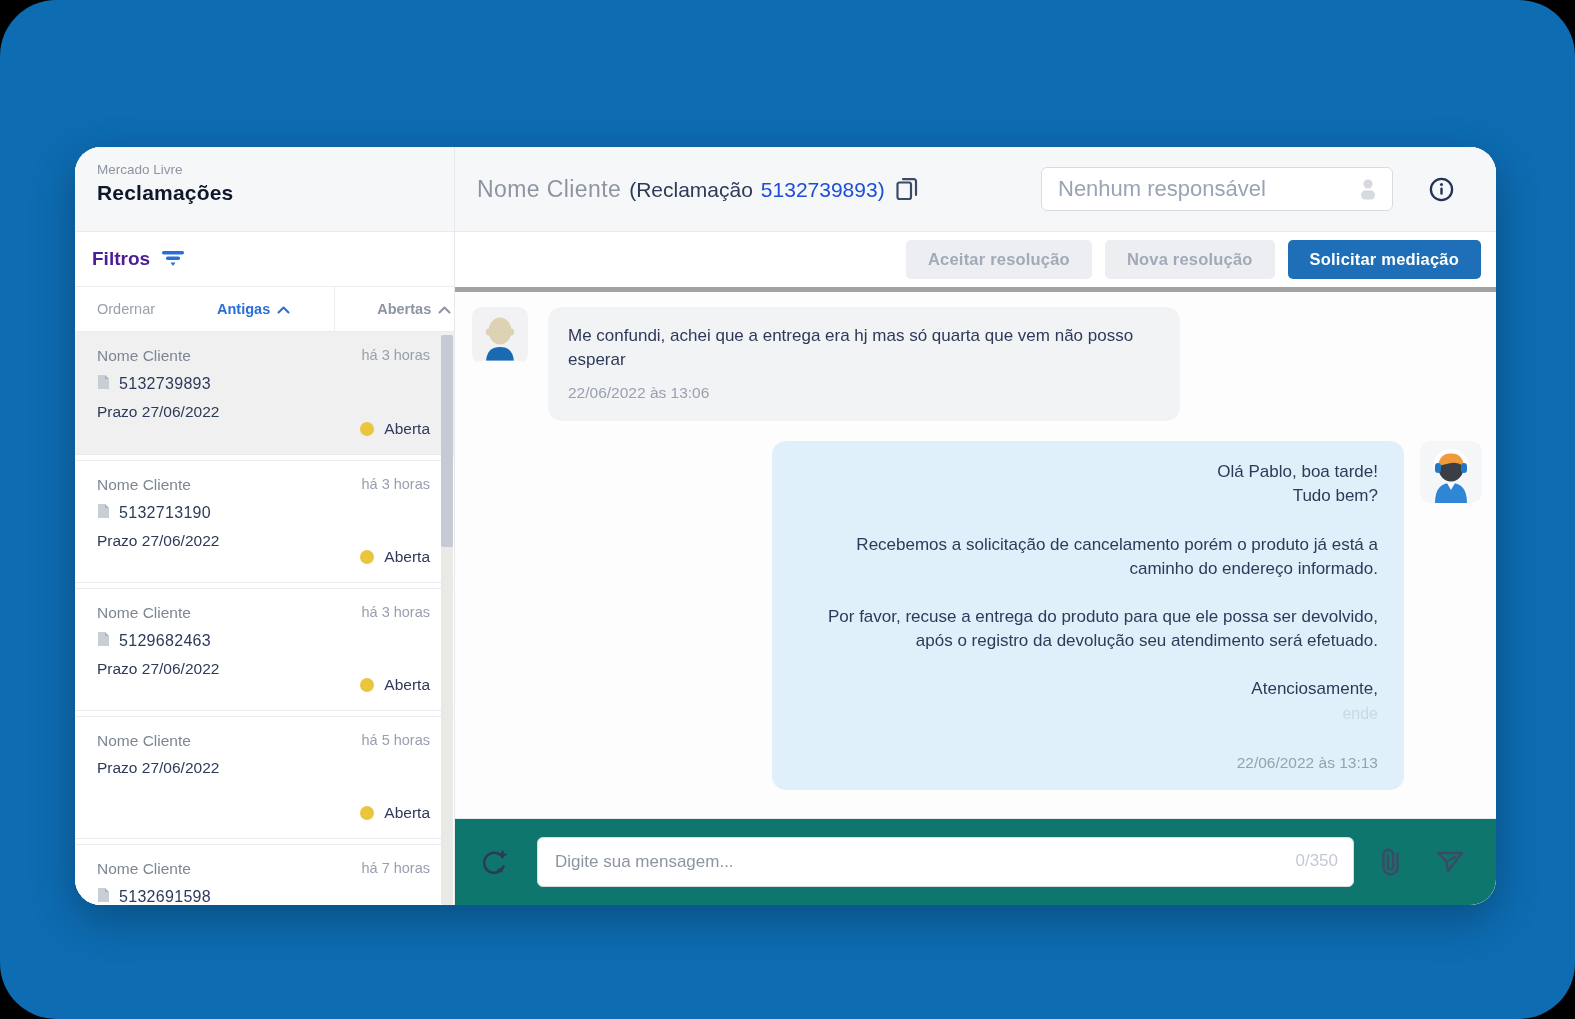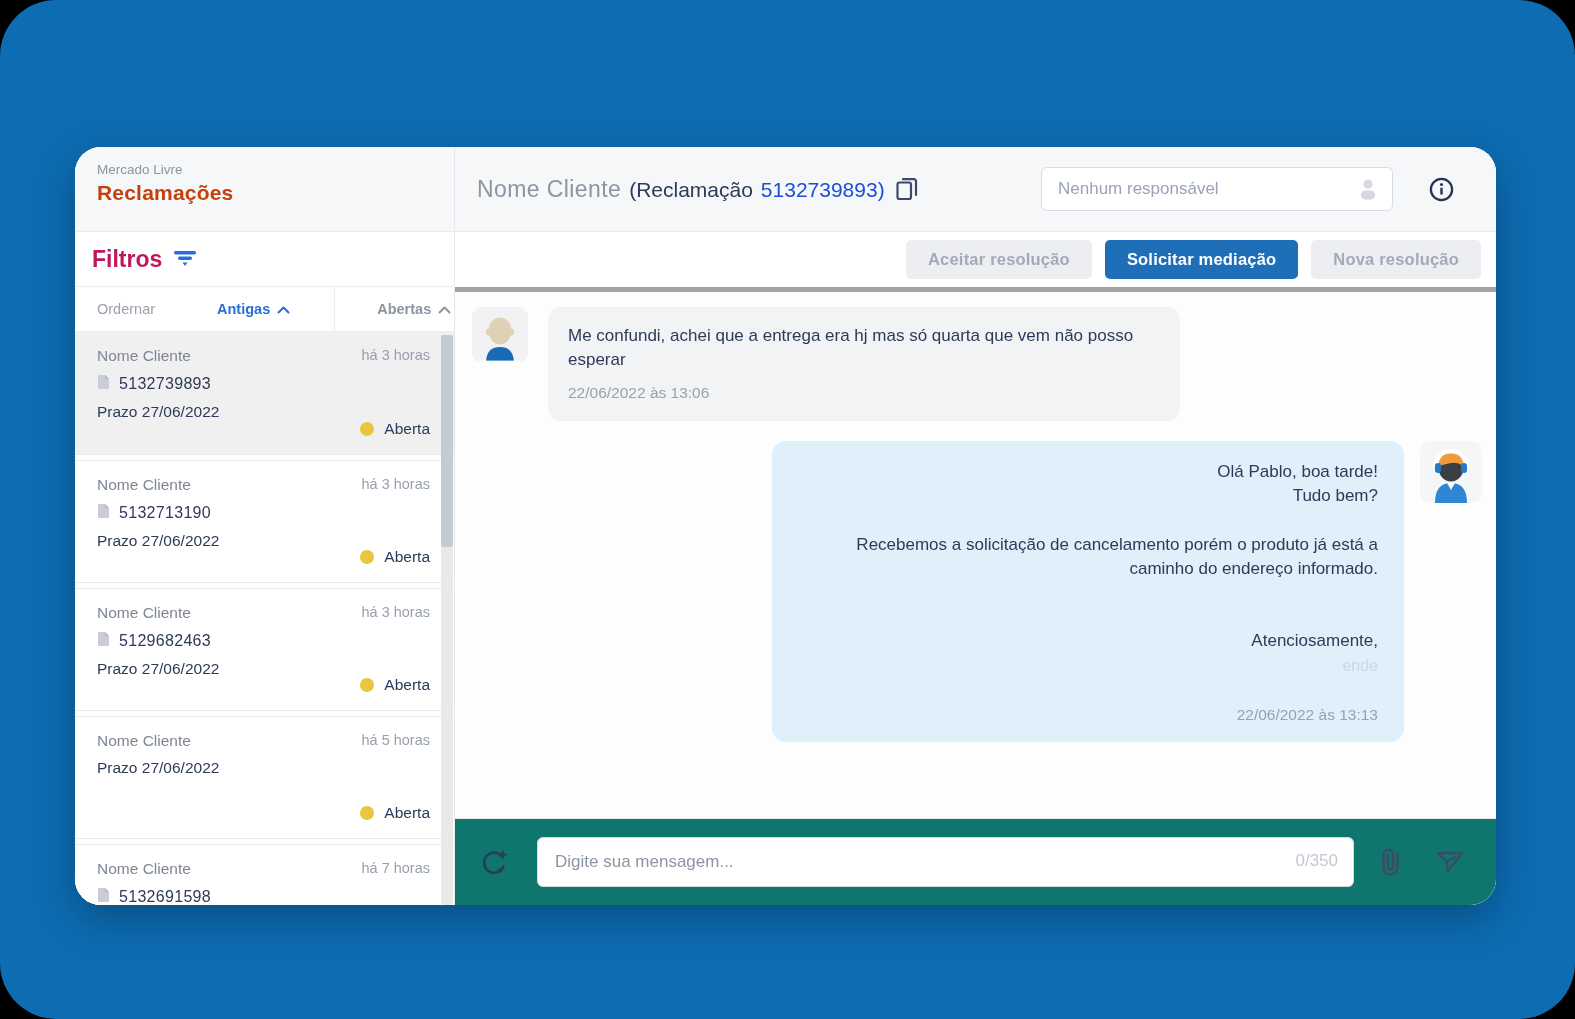--- a/index.html
+++ b/index.html
@@ -7,24 +7,24 @@
   .bg { position:absolute; inset:0; background:#0d6cb2; border-radius:56px; }
   .panel {
     position:absolute; left:75px; top:147px; width:1421px; height:758px;
     background:#fff; border-radius:26px; overflow:hidden; display:flex;
     box-shadow:0 14px 44px rgba(0,0,0,.28);
   }
   
   .sidebar { width:380px; min-width:380px; border-right:1px solid #e7e8ec; display:flex; flex-direction:column; background:#fff; }
   .sidebar-header { height:85px; background:#f6f7f8; border-bottom:1px solid #e9eaee; padding:15px 22px 0 22px; }
   .app-name { font-size:13.5px; color:#8d95a3; margin-bottom:4px; }
-  .page-title { font-size:21px; font-weight:bold; color:#c2410c; letter-spacing:.2px; }
+  .page-title { font-size:21px; font-weight:bold; color:#0f172a; letter-spacing:.2px; }
   .filters-row { height:55px; display:flex; align-items:center; padding:0 17px; border-bottom:1px solid #ededf0; }
   .filters-btn { display:flex; align-items:center; gap:10px; cursor:pointer; }
-  .filters-label { font-size:23px; font-weight:bold; color:#be185d; }
+  .filters-label { font-size:19px; font-weight:bold; color:#4c1d95; }
   .sort-row { height:45px; display:flex; align-items:center; border-bottom:1px solid #ededf0; font-size:14.5px; }
   .sort-label { color:#9aa1ad; padding-left:22px; }
   .sort-opt { display:flex; align-items:center; gap:7px; font-weight:bold; cursor:pointer; }
   .sort-antigas { color:#2a6fd6; margin-left:62px; }
   .sort-vdiv { width:1px; height:44px; background:#ededf0; margin-left:44px; }
   .sort-abertas { color:#8d95a3; margin-left:42px; }
   .cards { flex:1; position:relative; overflow:hidden; background:#fff; }
   .card { position:relative; padding:15px 22px 14px 22px; height:123px; border-bottom:1px solid #eaeaec; background:#fff; }
   .card + .card { margin-top:5px; border-top:1px solid #eaeaec; }
   .card.selected { background:#f0f0f1; }
@@ -40,21 +40,21 @@
   .scrollbar-thumb { position:absolute; top:0; left:0; width:12px; height:212px; background:#c6cad4; border-radius:2px; }
   
   .main { flex:1; display:flex; flex-direction:column; background:#fdfdfe; min-width:0; }
   .main-header { height:85px; background:#f6f7f8; border-bottom:1px solid #e9eaee; display:flex; align-items:center; padding:0 42px 0 22px; }
   .title-wrap { display:flex; align-items:baseline; gap:8px; white-space:nowrap; }
   .client-title { font-size:23px; color:#8d95a3; letter-spacing:.4px; }
   .claim-label { font-size:21px; color:#2e3a59; }
   .claim-id { font-size:21px; color:#1d4ed8; }
   .copy-btn { margin-left:10px; cursor:pointer; display:flex; align-items:center; align-self:center; }
   .assignee-box { margin-left:auto; position:relative; width:352px; height:44px; }
-  .assignee-box input { width:100%; height:100%; border:1px solid #d8dbe2; border-radius:6px; background:#fff; padding:0 46px 0 16px; font-size:17px; color:#14532d; font-family:inherit; outline:none; }
+  .assignee-box input { width:100%; height:100%; border:1px solid #d8dbe2; border-radius:6px; background:#fff; padding:0 46px 0 16px; font-size:22px; color:#14532d; font-family:inherit; outline:none; }
   .assignee-box input::placeholder { color:#9aa3b5; }
   .assignee-user-icon { position:absolute; right:14px; top:10px; }
   .info-btn { margin-left:36px; cursor:pointer; display:flex; }
   .actions-row { height:60px; background:#fff; border-bottom:5px solid #a3a3a3; display:flex; align-items:center; justify-content:flex-end; gap:13px; padding:0 15px; }
   .btn { height:39px; border:none; border-radius:5px; padding:0 22px; font-size:16.5px; font-weight:bold; font-family:inherit; cursor:pointer; letter-spacing:.2px; }
   .btn-ghost { background:#eceef2; color:#a2aab8; }
   .btn-primary { background:#1e6fb8; color:#fff; }
   
   .chat { flex:1; position:relative; padding:15px 14px 0 17px; overflow:hidden; background:#fdfdfe; }
   .msg-row { display:flex; align-items:flex-start; }
@@ -236,22 +236,22 @@
         <svg width="25" height="25" viewBox="0 0 25 25">
           <circle cx="12.5" cy="12.5" r="10.6" fill="none" stroke="#253354" stroke-width="2.3"></circle>
           <rect x="11.3" y="10.6" width="2.4" height="7.2" rx="1.2" fill="#253354"></rect>
           <circle cx="12.5" cy="7.4" r="1.5" fill="#253354"></circle>
         </svg>
       </span>
     </div>
 
     <div class="actions-row">
       <button class="btn btn-ghost">Aceitar resolução</button>
+      <button class="btn btn-ghost">Nova resolução</button>
       <button class="btn btn-primary">Solicitar mediação</button>
-      <button class="btn btn-ghost">Nova resolução</button>
     </div>
 
     <div class="chat">
 
       <div class="msg-row msg-left">
         <div class="avatar">
           <svg width="56" height="56" viewBox="0 0 56 56">
             <rect width="56" height="56" rx="9" fill="#f2f2f4"></rect>
             <ellipse cx="28" cy="24" rx="11.5" ry="13.5" fill="#ddd2b4"></ellipse>
             <ellipse cx="16.5" cy="25" rx="2.6" ry="3.4" fill="#ddd2b4"></ellipse>
@@ -266,20 +266,21 @@
         </div>
       </div>
 
       <div class="msg-row msg-right">
         <div class="bubble bubble-blue">
           <p>Olá Pablo, boa tarde!</p>
           <p>Tudo bem?</p>
           <div class="gap"></div>
           <p>Recebemos a solicitação de cancelamento porém o produto já está a caminho do endereço informado.</p>
           <div class="gap"></div>
+          <p>Por favor, recuse a entrega do produto para que ele possa ser devolvido, após o registro da devolução seu atendimento será efetuado.</p>
           <div class="gap"></div>
           <p>Atenciosamente,</p>
           <div class="signature">ende</div>
           <div class="timestamp ts-right">22/06/2022 às 13:13</div>
         </div>
         <div class="avatar avatar-right">
           <svg width="62" height="62" viewBox="0 0 62 62">
             <rect width="62" height="62" rx="10" fill="#f5f6f8"></rect>
             <path d="M15 26 a16 16 0 0 1 32 0" fill="none" stroke="#ffffff" stroke-width="4"></path>
             <ellipse cx="31" cy="27" rx="12.5" ry="13.5" fill="#3a3f46"></ellipse>

